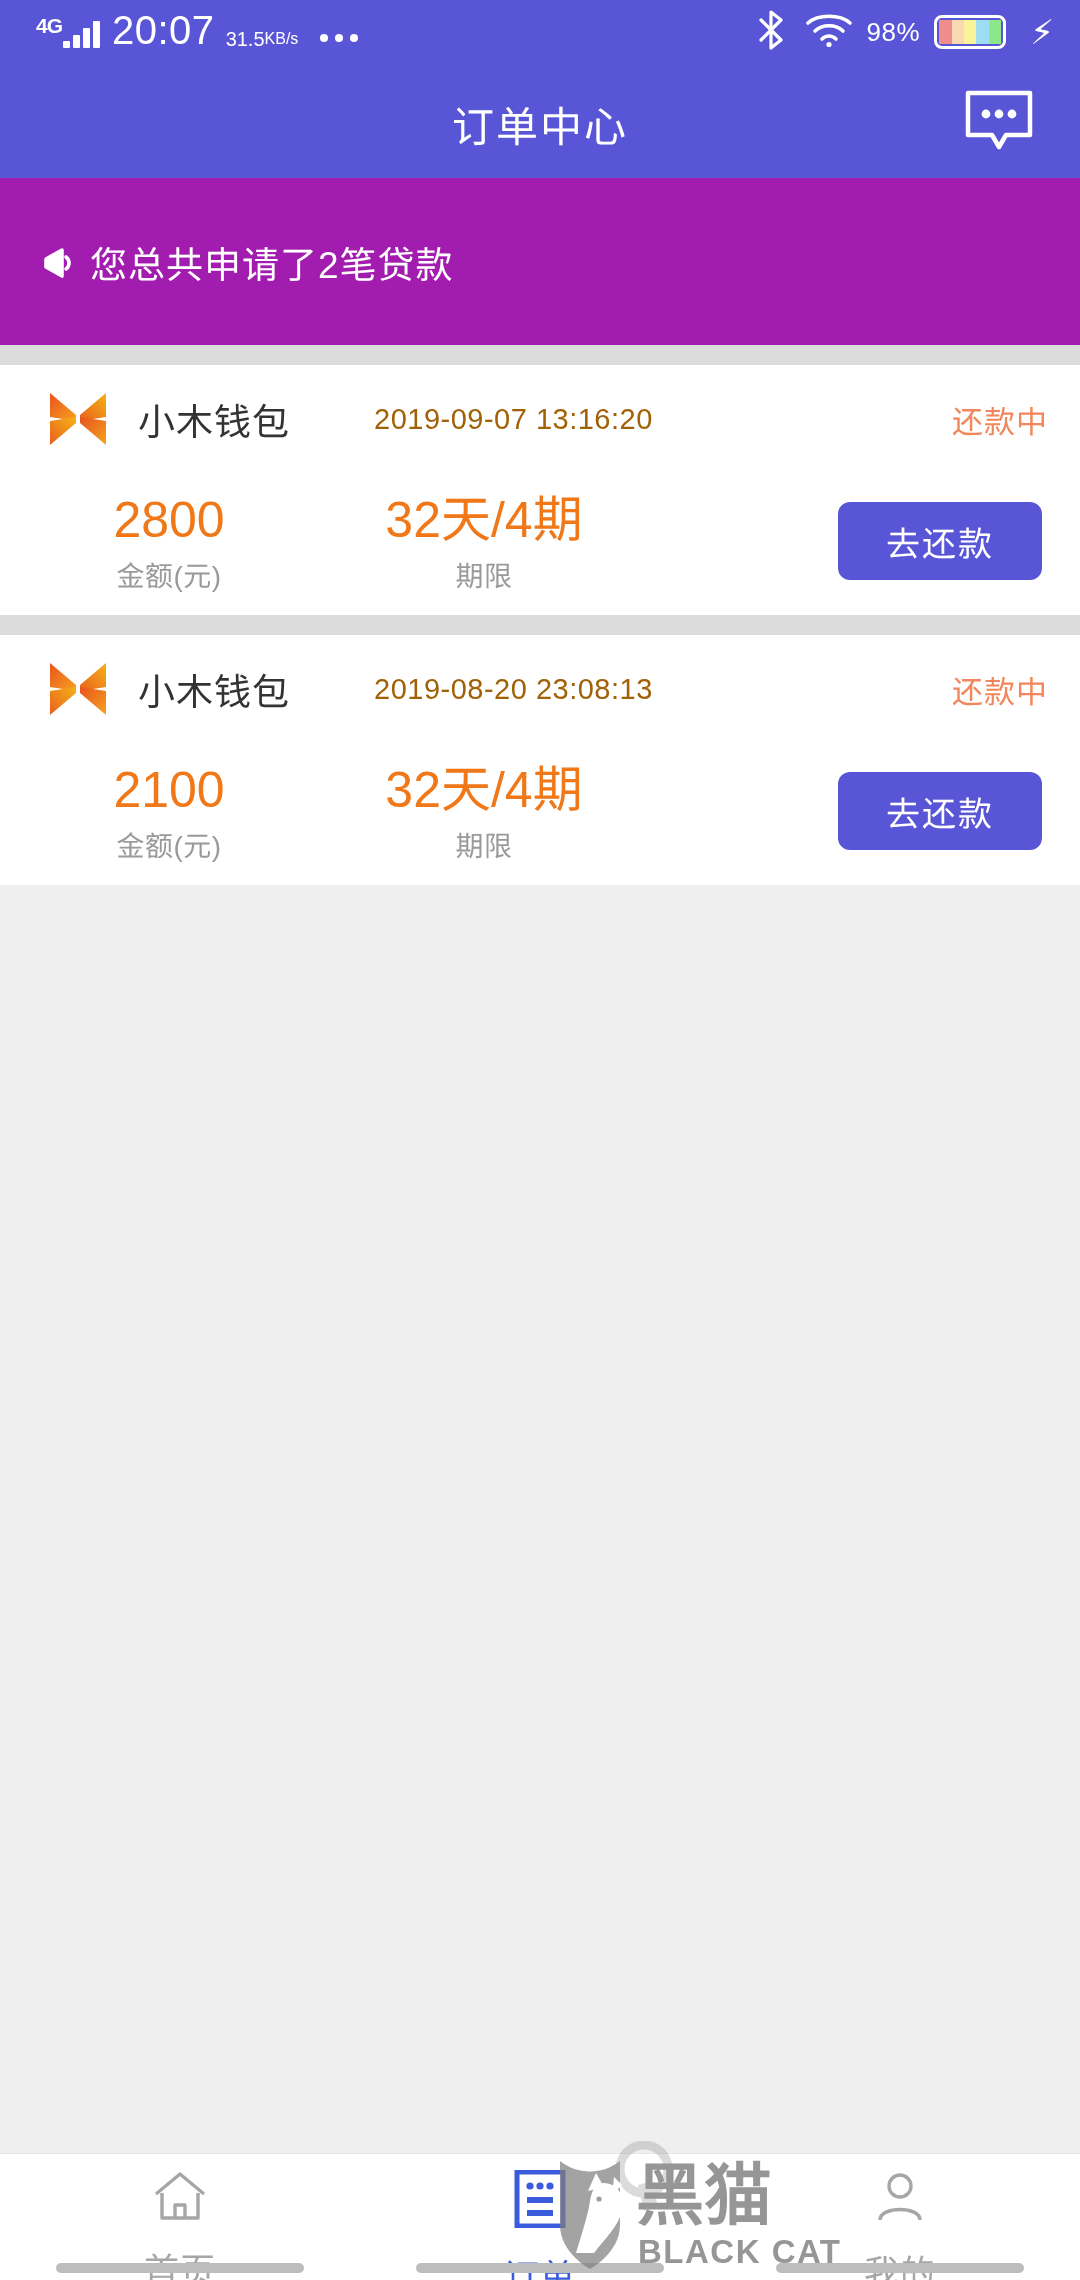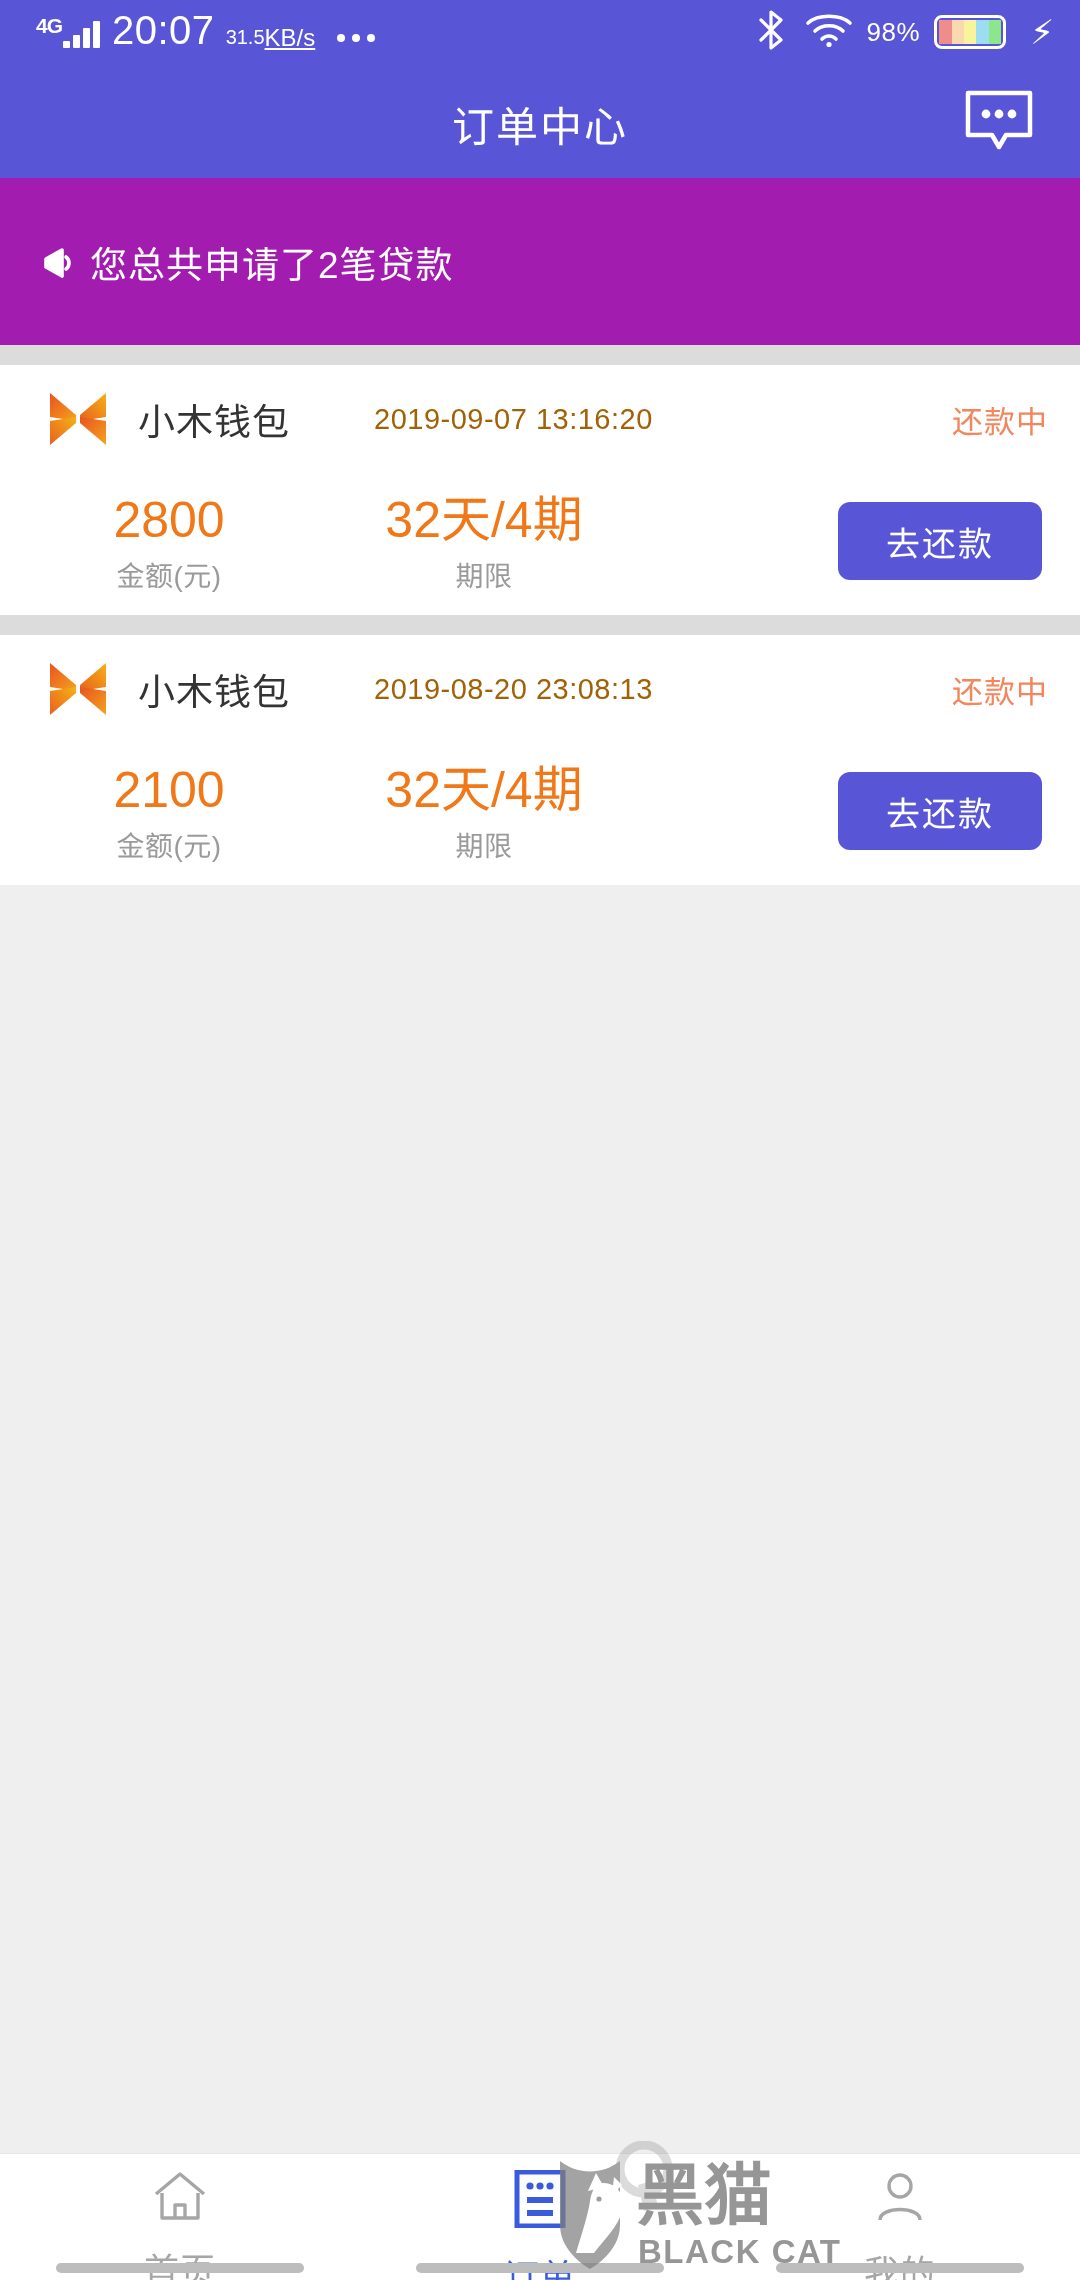--- a/index.html
+++ b/index.html
@@ -52,21 +52,21 @@
     letter-spacing: 0.5px;
   }
   .sb-speed {
     margin-left: 11px;
     margin-bottom: 8px;
     display: flex;
     align-items: center;
     line-height: 1.05;
   }
   .sb-speed .n { font-size: 20px; }
-  .sb-speed .u { font-size: 24px; text-decoration: underline; }
+  .sb-speed .u { font-size: 16px; }
   .sb-dots { display: flex; gap: 7px; margin-left: 22px; margin-bottom: 16px; }
   .sb-dots i { width: 8px; height: 8px; border-radius: 50%; background: #fff; display: block; }
   .sb-right { margin-left: auto; display: flex; align-items: center; gap: 14px; margin-bottom: 4px; }
   .sb-pct { font-size: 26px; letter-spacing: 0.5px; }
   .battery {
     position: relative;
     width: 72px; height: 34px;
     border: 3px solid #fff;
     border-radius: 8px;
     display: flex;

